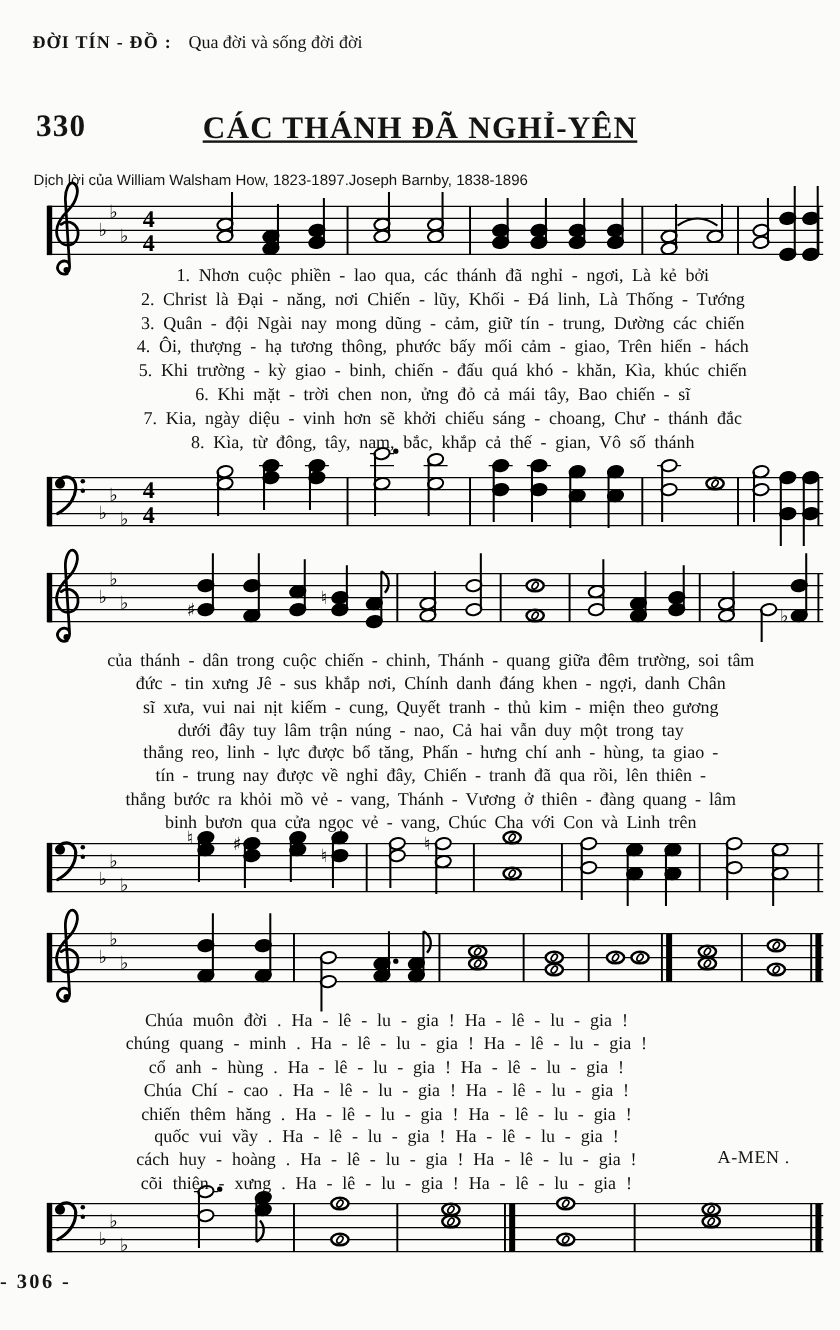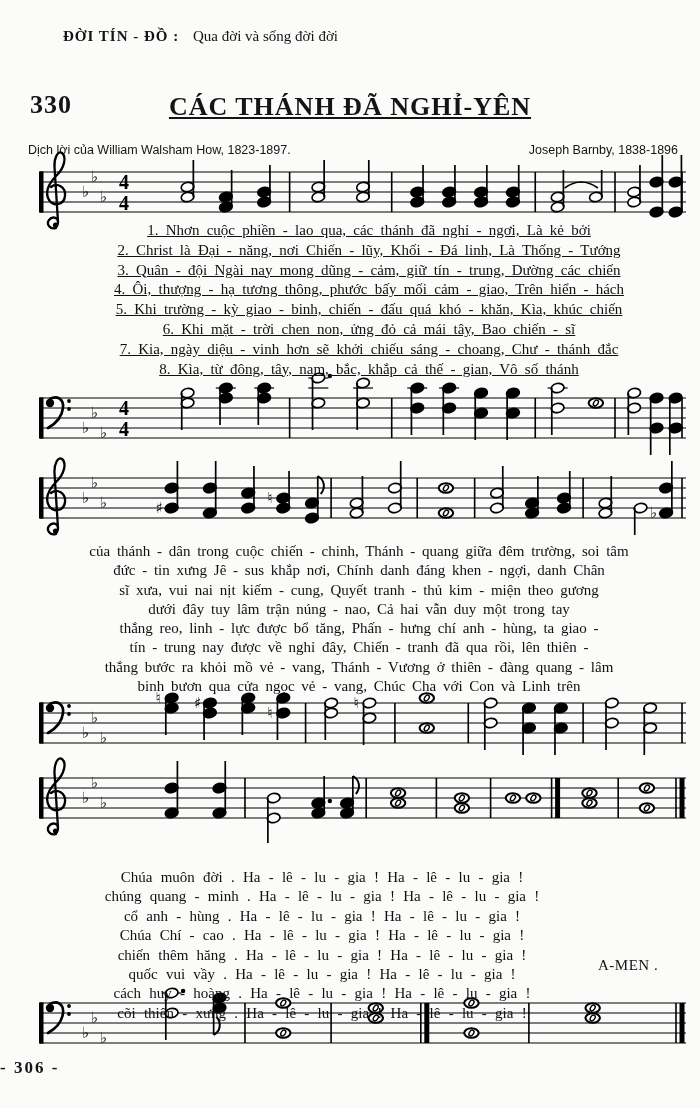--- a/index.html
+++ b/index.html
@@ -4,32 +4,32 @@
 <style>
   html,body{margin:0;padding:0;}
   body{
     width:700px;height:1108px;position:relative;
     background:#fbfbfa;color:#141414;
     font-family:"Liberation Serif", serif;
     overflow:hidden;
   }
   .abs{position:absolute;}
   #section-header{top:28px;left:27px;right:20px;font-size:15px;white-space:nowrap;}
-  #section-header .cat{font-weight:bold;letter-spacing:1px;margin-left:36px;}
+  #section-header .cat{font-weight:bold;letter-spacing:1px;}
   #section-header .sub{margin-left:10px;}
   #hymn-number{top:90px;left:30px;font-size:26px;font-weight:bold;letter-spacing:1px;}
   #hymn-title{top:92px;left:0;right:0;text-align:center;font-size:26px;font-weight:bold;letter-spacing:1px;text-decoration:underline;}
-  #attrib-row{top:143px;left:28px;right:22px;display:flex;justify-content:space-between;
+  #attrib-row{top:143px;left:28px;right:22px;display:flex;justify-content:flex-start;
     font-family:"Liberation Sans", sans-serif;font-size:12.5px;}
   .staff-svg{position:absolute;left:36px;width:656px;height:100px;}
   .lyric-block{position:absolute;text-align:center;font-size:15px;color:#101010;}
   .lyric-block .ln{white-space:nowrap;}
-  #lyrics-1{top:221px;left:68px;right:30px;line-height:19.8px;word-spacing:3.5px;text-decoration:underline;}
+  #lyrics-1{top:221px;left:68px;right:30px;line-height:19.8px;word-spacing:3.5px;}
   #lyrics-2{top:542px;left:52px;right:34px;line-height:19.3px;word-spacing:3px;}
-  #lyrics-3{top:868px;left:48px;right:104px;line-height:19.4px;word-spacing:4.5px;}
+  #lyrics-3{top:842px;left:48px;right:104px;line-height:19.4px;word-spacing:4.5px;}
   #amen-label{top:957px;left:598px;font-size:15px;letter-spacing:0.5px;}
   #page-number{top:1058px;left:0;right:0;font-size:17px;font-weight:bold;letter-spacing:2px;}
 </style>
 </head>
 <body>
 
 <div class="abs" id="section-header">
   <span class="cat">ĐỜI  TÍN - ĐỒ :</span>
   <span class="sub">Qua đời và sống đời đời</span>
 </div>

